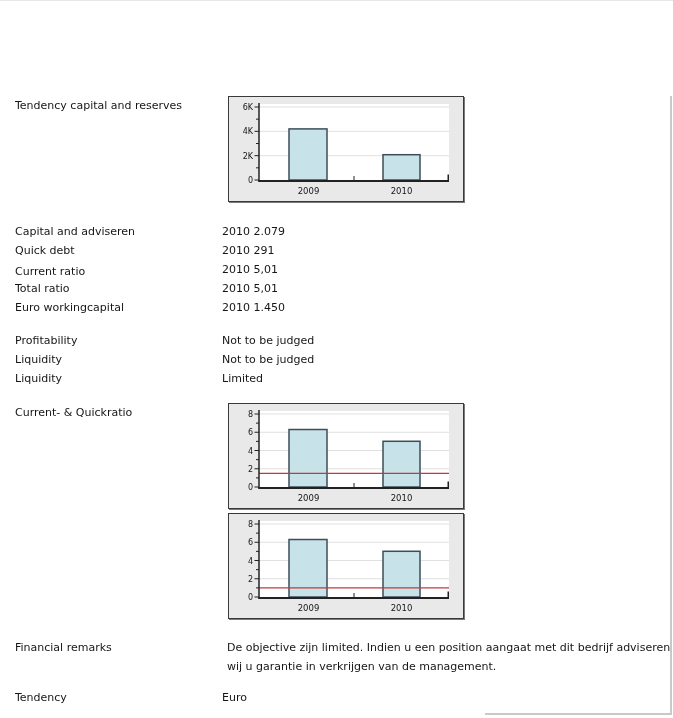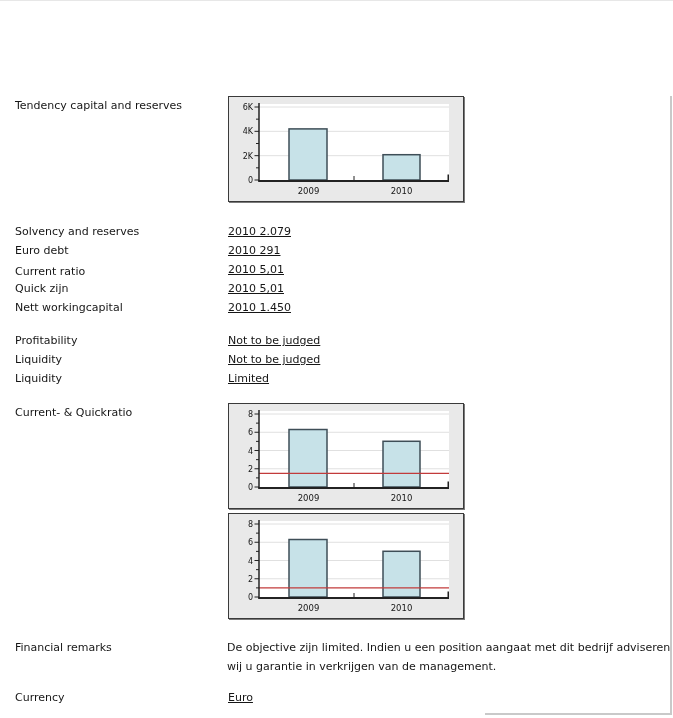--- a/index.html
+++ b/index.html
@@ -3,21 +3,21 @@
 <meta charset="utf-8">
 <style>
   html,body{margin:0;padding:0;}
   body{
     width:673px;height:718px;position:relative;background:#ffffff;
     font-family:"DejaVu Sans","Liberation Sans",sans-serif;
     font-size:11px;color:#161616;overflow:hidden;
   }
   .abs{position:absolute;text-align:center;}
   .row-label{position:absolute;left:15px;white-space:nowrap;}
-  .row-value{position:absolute;left:228px;white-space:nowrap;text-decoration:underline;}
+  .row-value{position:absolute;left:222px;white-space:nowrap;}
   .remarks-value{position:absolute;left:227px;width:452px;line-height:19px;}
   .page-topline{position:absolute;top:0;left:0;width:673px;height:1px;background:#e7e7e7;}
   .page-rightline{position:absolute;top:96px;left:670px;width:2px;height:618px;background:#c9c9c9;}
   .page-bottomline{position:absolute;top:713px;left:485px;width:187px;height:2px;background:#c9c9c9;}
   .chart-frame{
     position:absolute;left:228px;width:234px;height:104px;
     background:#e9e9e9;border:1px solid #3a3a3a;
     box-shadow:1px 1px 0 #7a7a7a;
   }
   .chart-frame svg{display:block;}
@@ -52,37 +52,37 @@
       <text x="24" y="37.333333333333336" text-anchor="end" font-size="8px" fill="#161616" font-family="&quot;DejaVu Sans&quot;,&quot;Liberation Sans&quot;,sans-serif">4K</text>
       <line x1="27" y1="22.16666666666667" x2="30" y2="22.16666666666667" stroke="#222222" stroke-width="1"></line>
       <line x1="25.5" y1="10" x2="30" y2="10" stroke="#222222" stroke-width="1"></line>
       <text x="24" y="13" text-anchor="end" font-size="8px" fill="#161616" font-family="&quot;DejaVu Sans&quot;,&quot;Liberation Sans&quot;,sans-serif">6K</text>
       <text x="79.5" y="96.5" text-anchor="middle" font-size="8.5px" fill="#161616" font-family="&quot;DejaVu Sans&quot;,&quot;Liberation Sans&quot;,sans-serif">2009</text>
       <text x="172.5" y="96.5" text-anchor="middle" font-size="8.5px" fill="#161616" font-family="&quot;DejaVu Sans&quot;,&quot;Liberation Sans&quot;,sans-serif">2010</text>
     </svg>
   </div>
 
 <div>
-  <span class="row-label" style="top:225px">Solvency and reserves</span>
+  <span class="row-label" style="top:225px">Capital and adviseren</span>
   <span class="row-value" style="top:225px">2010 2.079</span>
 </div>
 <div>
-  <span class="row-label" style="top:244px">Euro debt</span>
+  <span class="row-label" style="top:244px">Quick debt</span>
   <span class="row-value" style="top:244px">2010 291</span>
 </div>
 <div>
   <span class="row-label" style="top:265px">Current ratio</span>
   <span class="row-value" style="top:263px">2010 5,01</span>
 </div>
 <div>
-  <span class="row-label" style="top:282px">Quick zijn</span>
+  <span class="row-label" style="top:282px">Total ratio</span>
   <span class="row-value" style="top:282px">2010 5,01</span>
 </div>
 <div>
-  <span class="row-label" style="top:301px">Nett workingcapital</span>
+  <span class="row-label" style="top:301px">Euro workingcapital</span>
   <span class="row-value" style="top:301px">2010 1.450</span>
 </div>
 
 <div>
   <span class="row-label" style="top:334px">Profitability</span>
   <span class="row-value" style="top:334px">Not to be judged</span>
 </div>
 <div>
   <span class="row-label" style="top:353px">Liquidity</span>
   <span class="row-value" style="top:353px">Not to be judged</span>
@@ -157,15 +157,15 @@
       <text x="172.5" y="96.5" text-anchor="middle" font-size="8.5px" fill="#161616" font-family="&quot;DejaVu Sans&quot;,&quot;Liberation Sans&quot;,sans-serif">2010</text>
     </svg>
   </div>
 
 <div>
   <span class="row-label" style="top:641px">Financial remarks</span>
   <span class="remarks-value" style="top:638px">De objective zijn limited. Indien u een position aangaat met dit bedrijf adviseren wij u garantie in verkrijgen van de management.</span>
 </div>
 
 <div>
-  <span class="row-label" style="top:691px">Currency</span>
+  <span class="row-label" style="top:691px">Tendency</span>
   <span class="row-value" style="top:691px">Euro</span>
 </div>
 
 </body></html>

